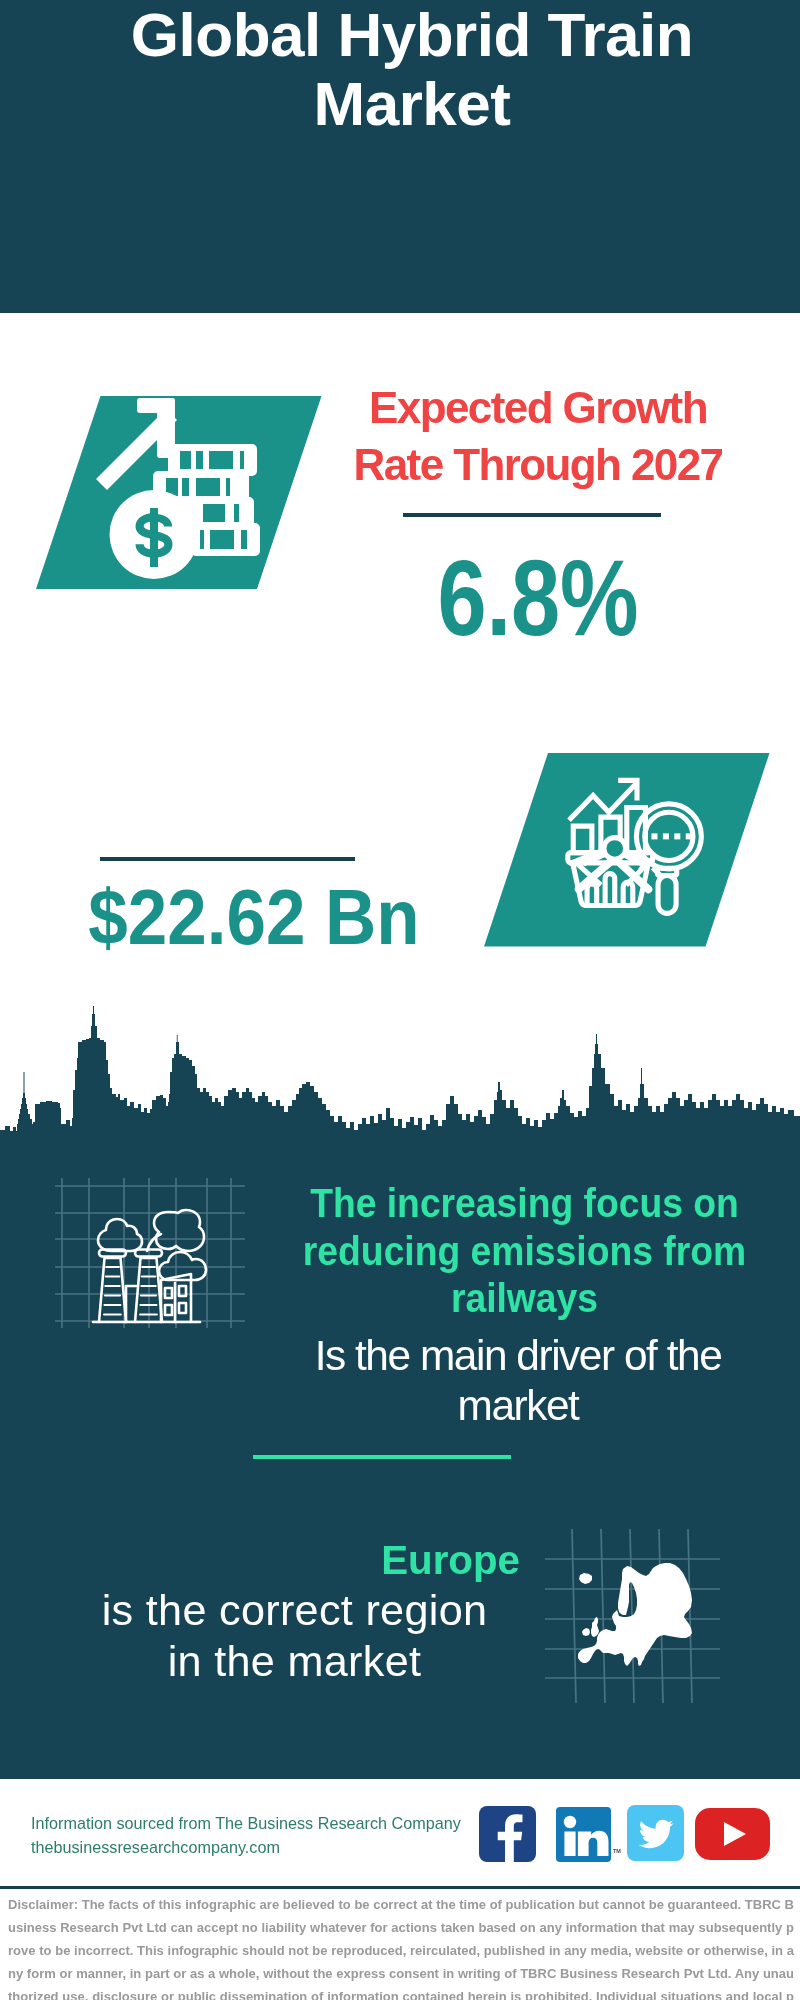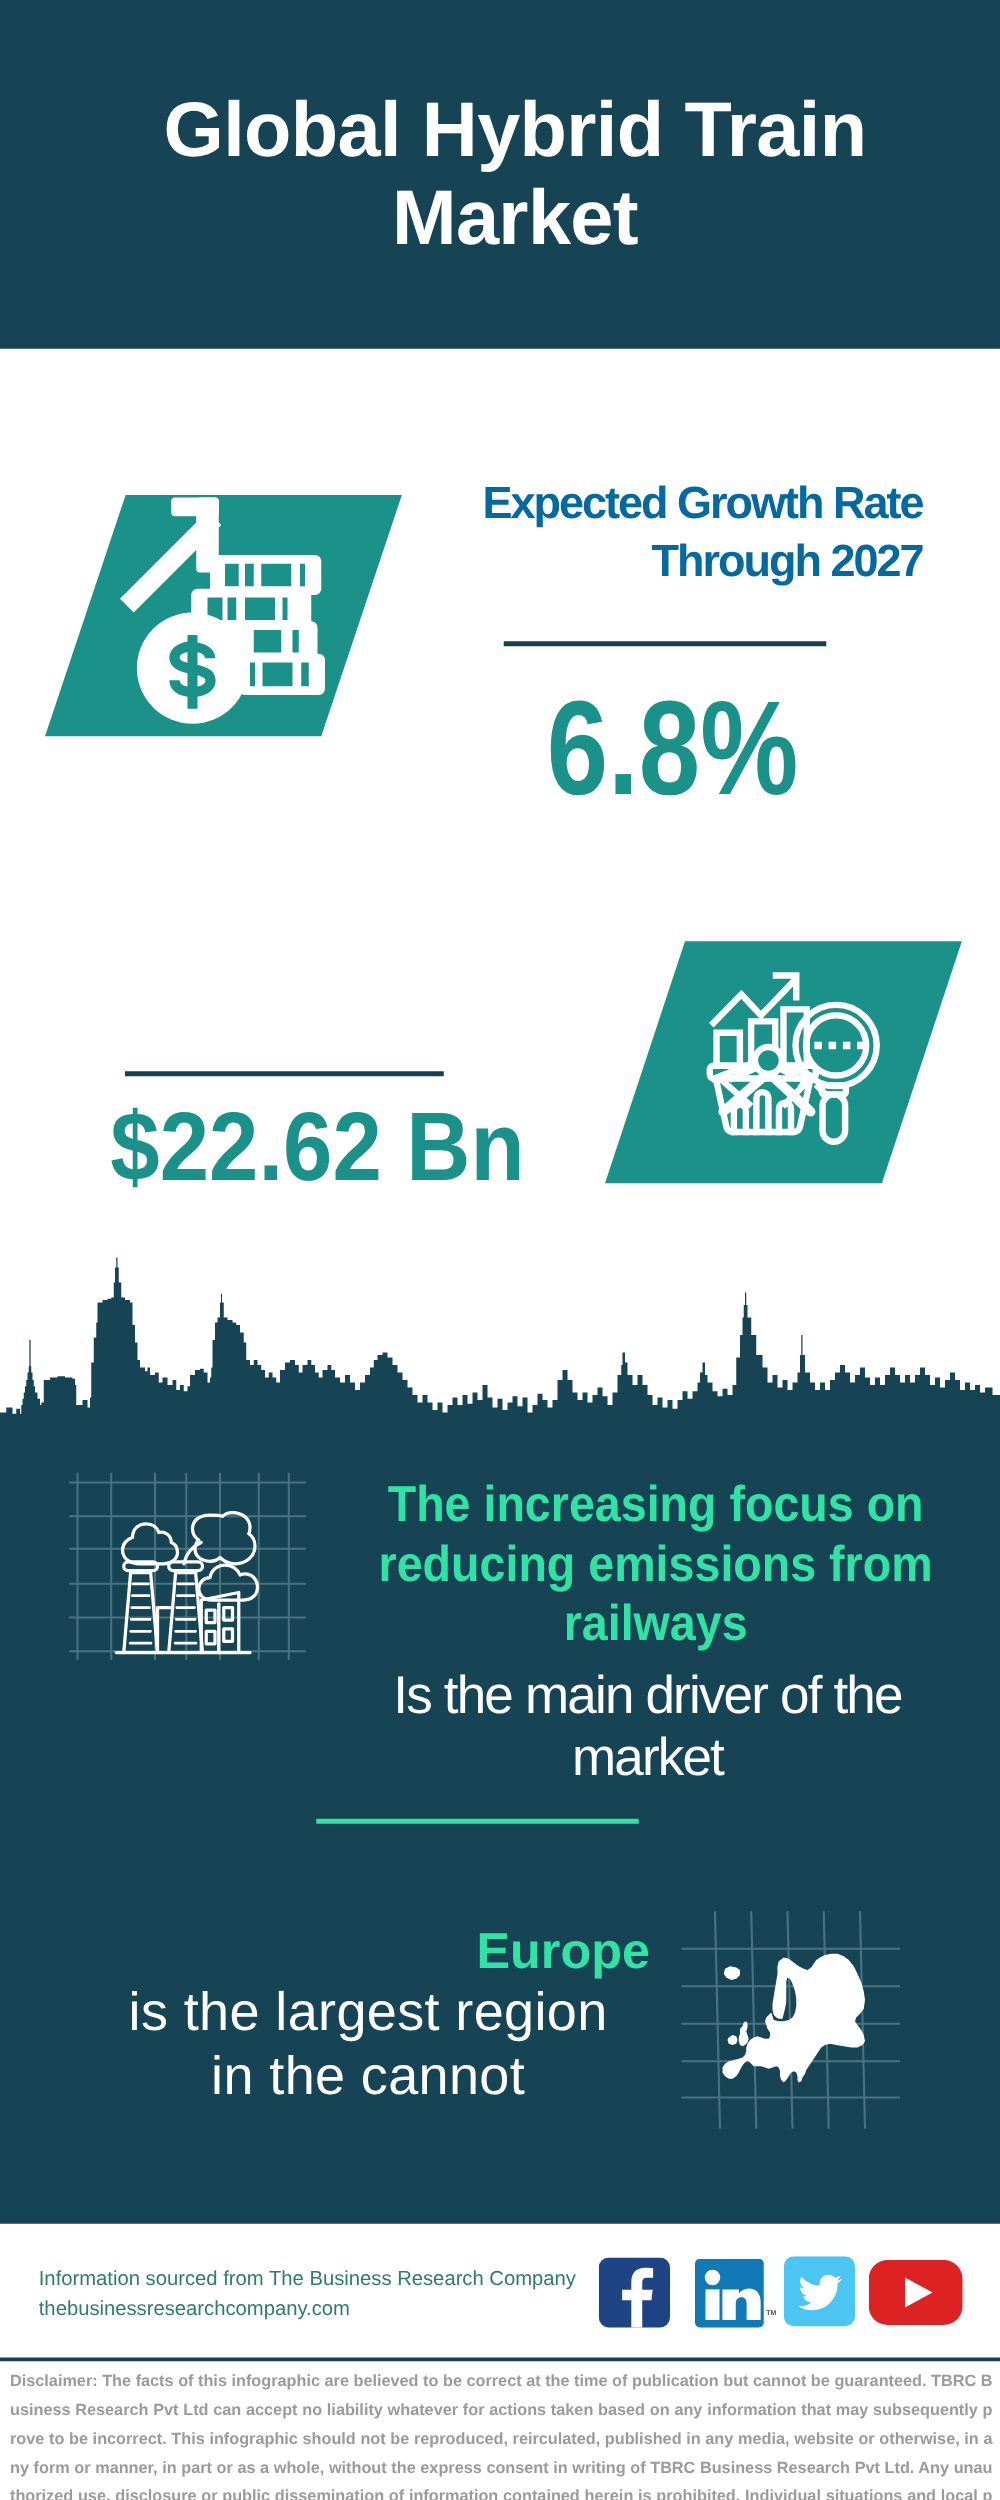--- a/index.html
+++ b/index.html
@@ -2,24 +2,24 @@
 <html><head>
 <meta charset="utf-8">
 <style>
   * { margin:0; padding:0; box-sizing:border-box; }
   html,body { width:800px; height:2000px; }
   body { font-family:"Liberation Sans", sans-serif; background:#fff; overflow:hidden; }
   .abs { position:absolute; }
   .page { position:relative; width:800px; height:2000px; background:#fff; }
 
   
-  .header { position:absolute; left:0; top:0; width:800px; height:279px; background:#164455; display:flex; align-items:center; justify-content:center; }
+  .header { position:absolute; left:0; top:0; width:800px; height:313px; background:#164455; display:flex; justify-content:center; }
   .header h1 { color:#fff; font-size:62px; font-weight:bold; text-align:center; line-height:1.12; letter-spacing:-0.5px; max-width:600px; margin-left:24px; }
 
-  .stat-title { position:absolute; color:#0369a1; font-size:36px; font-weight:bold; line-height:1.3; text-align:right; letter-spacing:-1.6px; }
+  .stat-title { position:absolute; color:#ef4444; font-size:44px; font-weight:bold; line-height:1.3; text-align:center; letter-spacing:-1.6px; }
   .stat-rule { position:absolute; height:4px; background:#17404f; }
   .stat-value2 { position:absolute; color:#1a9189; font-size:78px; font-weight:bold; text-align:center; white-space:nowrap; transform:scaleX(0.91); transform-origin:50% 50%; }
   .stat-value { position:absolute; color:#1a9189; font-size:107px; font-weight:bold; text-align:center; letter-spacing:0; white-space:nowrap; transform:scaleX(0.825); transform-origin:50% 50%; }
 
   
   .dark { position:absolute; left:0; width:800px; background:#164455; }
 
   .drv-head { position:absolute; color:#2fe3a4; font-size:40.3px; font-weight:bold; line-height:47.5px; text-align:center; letter-spacing:0; transform:scaleX(0.925); transform-origin:50% 0; }
   .reg-sub { position:absolute; color:#fff; font-size:43.2px; line-height:1.17; text-align:center; letter-spacing:0.3px; }
   .reg-head { position:absolute; color:#2fe3a4; font-size:40.3px; font-weight:bold; line-height:47.5px; text-align:right; letter-spacing:0; transform:scaleX(1.0); transform-origin:50% 0; }
@@ -130,21 +130,21 @@
       <path d="M92 73 c2 -8 7 -14 14 -17"></path>
       <path d="M113 34 c-8 0 -14 4 -14 11 c0 4 2 7 5 9 c-2 2 -3 4 -3 7 c0 6 5 10 12 10 c3 0 6 -1 8 -3 c3 3 7 5 12 5 c9 0 16 -6 16 -14 c0 -4 -2 -8 -5 -10 c1 -2 1 -3 1 -5 c0 -7 -6 -12 -14 -12 c-3 0 -6 1 -8 3 c-2 -1 -6 -1 -10 -1 z"></path>
       <path d="M113 102 c-5 0 -9 -4 -9 -9 c0 -5 4 -9 9 -9 c1 -6 6 -10 12 -10 c5 0 10 3 12 8 c1 -1 3 -1 4 -1 c6 0 10 5 10 11 c0 6 -5 10 -11 10 z"></path>
     </g>
   </svg>
   <div class="drv-head" style="left:272px; top:1180px; width:505px;">The increasing focus on reducing emissions from railways</div>
   <div class="drv-sub" style="left:298px; top:1319px; width:440px;margin-top:12px;">Is the main driver of the market</div>
   <div class="mid-rule" style="left:253px; top:1455px; width:258px;"></div>
 
   <div class="reg-head" style="left:80px; top:1537px; width:440px;">Europe</div>
-  <div class="reg-sub" style="left:93px; top:1585px; width:403px;">is the largest region in the cannot</div>
+  <div class="reg-sub" style="left:93px; top:1585px; width:403px;">is the correct region in the market</div>
   <svg class="abs" style="left:545px; top:1518px;" width="175" height="185" viewBox="0 0 175 185">
     <g stroke="#4a7382" stroke-width="1.7" fill="none">
       <path d="M27 11 L31 185 M56 11 L60 185 M85 11 L89 185 M114 11 L118 185 M143 11 L147 185"></path>
       <path d="M0 41 H175 M0 71 H175 M0 101 H175 M0 131 H175 M0 160 H175"></path>
     </g>
     <path fill="#ffffff" fill-rule="nonzero" d="M78,51 82,48 86,49 90,52 94,55 98,57 101,58 104,56 106,53 108,50 111,48 115,46 120,45 125,45 130,47 134,50 138,55 141,61 144,68 146,75 147,82 146,89 143,93 140,96 139,99 141,102 144,106 146,110 147,115 145,118 141,120 136,120 130,119 124,118 119,117 115,118 112,120 110,123 108,126 106,129 104,132 102,135 100,138 99,141 97,144 96,147 94,148 93,146 93,143 92,140 90,139 88,140 86,143 84,146 82,148 80,146 79,143 79,139 78,136 76,135 73,136 70,137 67,136 64,135 61,135 58,135 56,133 54,131 52,131 50,133 48,136 46,140 44,143 41,145 38,145 35,143 33,140 33,136 35,133 38,131 42,130 46,129 49,128 51,126 52,123 52,120 53,117 55,114 58,112 61,111 64,112 67,113 70,113 71,111 71,108 69,105 68,102 67,99 68,96 70,94 72,92 73,95 74,98 78,99 82,99 86,98 89,96 91,92 92,87 92,81 91,75 89,69 87,65 85,64 84,67 84,72 84,78 84,84 83,89 82,93 81,97 78,97 76,96 74,94 73,90 73,85 74,79 75,73 76,67 77,61 77,55Z M47,105 49,103 50,100 52,99 53,101 53,104 52,107 53,110 54,113 53,116 51,118 49,119 47,118 46,115 46,112 47,109Z M38,112 41,110 44,111 45,114 44,117 41,118 38,117 37,114Z M35,57 39,55 44,56 47,58 47,62 44,65 40,66 36,64 34,61Z"></path>
   </svg>
 
   <div class="foot-src" style="left:31px; top:1834px;">thebusinessresearchcompany.com</div>
   <div class="foot-src" style="left:31px; top:1810px;">Information sourced from The Business Research Company</div>

